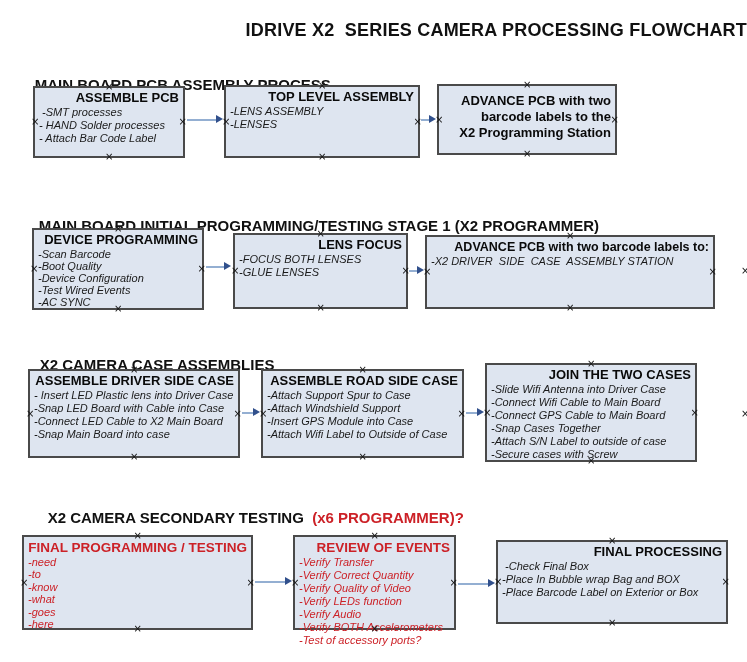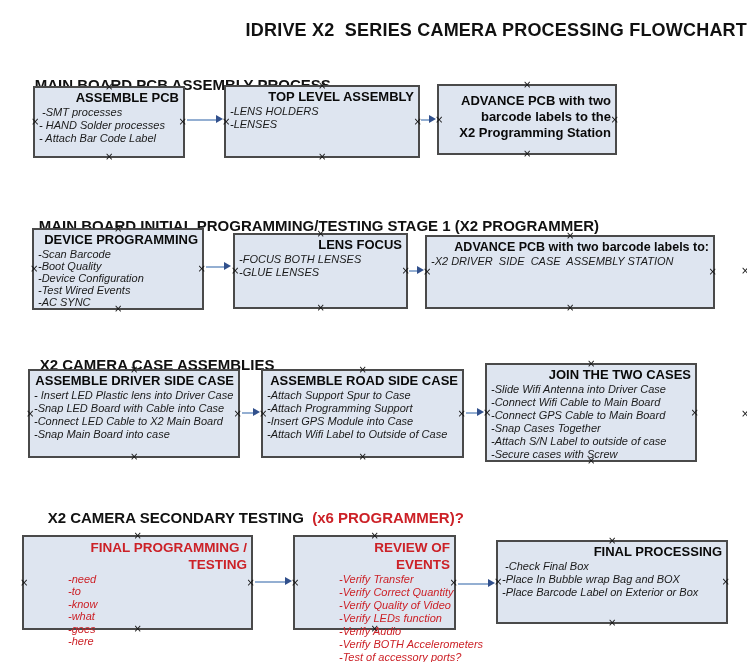--- a/index.html
+++ b/index.html
@@ -38,21 +38,21 @@
   .b-r2c{left:425px;top:235px;width:290px;height:74px}
   .b-r2c .fbox-title{font-size:12.5px}
   .b-r3a{left:28px;top:369px;width:212px;height:89px}
   .b-r3b{left:261px;top:369px;width:203px;height:89px}
   .b-r3c{left:485px;top:363px;width:212px;height:99px}
   .b-r4a{left:22px;top:535px;width:231px;height:95px}
   .b-r4a .fbox-item{line-height:12.4px}
   .b-r4b{left:293px;top:535px;width:163px;height:95px}
   .b-r4c{left:496px;top:540px;width:232px;height:84px}
   .b-r4a .fbox-title,.b-r4b .fbox-title{font-size:13.5px;line-height:17px}
-  .red-box .fbox-title,.red-box .fbox-item{color:var(--accent-red);margin-left:40px;}
+  .red-box .fbox-title,.red-box .fbox-item{color:var(--accent-red);}
 
   .arrow{position:absolute;height:9px;}
   .arrow .al{position:absolute;left:0;right:6px;top:3.5px;height:2px;background:var(--arrow-line);}
   .arrow .ah{
     position:absolute;right:0;top:0;width:0;height:0;
     border-top:4.5px solid transparent;border-bottom:4.5px solid transparent;
     border-left:7px solid var(--arrow-head);
   }
   .a1{left:187px;top:115px;width:36px}
   .a2{left:421px;top:115px;width:15px}
@@ -100,21 +100,21 @@
     <div class="fbox-item"> -SMT processes</div>
     <div class="fbox-item">- HAND Solder processes</div>
     <div class="fbox-item">- Attach Bar Code Label</div>
   <span class="hx hx-t">×</span>
       <span class="hx hx-b">×</span>
       <span class="hx hx-l">×</span>
       <span class="hx hx-r">×</span>
     </div>
   <div class="fbox b-r1b">
     <div class="fbox-title">TOP LEVEL ASSEMBLY</div>
-    <div class="fbox-item">-LENS HOLDERS</div>
+    <div class="fbox-item">-LENS ASSEMBLY</div>
     <div class="fbox-item">-LENSES</div>
   <span class="hx hx-t">×</span>
       <span class="hx hx-b">×</span>
       <span class="hx hx-l">×</span>
       <span class="hx hx-r">×</span>
     </div>
   <div class="fbox b-r1c">
     <div class="fbox-title">ADVANCE PCB with two
 barcode labels to the
  X2 Programming Station</div>
@@ -161,21 +161,21 @@
     <div class="fbox-item">-Connect LED Cable to X2 Main Board</div>
     <div class="fbox-item">-Snap Main Board into case</div>
   <span class="hx hx-t">×</span>
       <span class="hx hx-b">×</span>
       <span class="hx hx-l">×</span>
       <span class="hx hx-r">×</span>
     </div>
   <div class="fbox b-r3b">
     <div class="fbox-title">ASSEMBLE ROAD SIDE CASE</div>
     <div class="fbox-item">-Attach Support Spur to Case</div>
-    <div class="fbox-item">-Attach Programming Support</div>
+    <div class="fbox-item">-Attach Windshield Support</div>
     <div class="fbox-item">-Insert GPS Module into Case</div>
     <div class="fbox-item">-Attach Wifi Label to Outside of Case</div>
   <span class="hx hx-t">×</span>
       <span class="hx hx-b">×</span>
       <span class="hx hx-l">×</span>
       <span class="hx hx-r">×</span>
     </div>
   <div class="fbox b-r3c">
     <div class="fbox-title">JOIN THE TWO CASES</div>
     <div class="fbox-item">-Slide Wifi Antenna into Driver Case</div>

